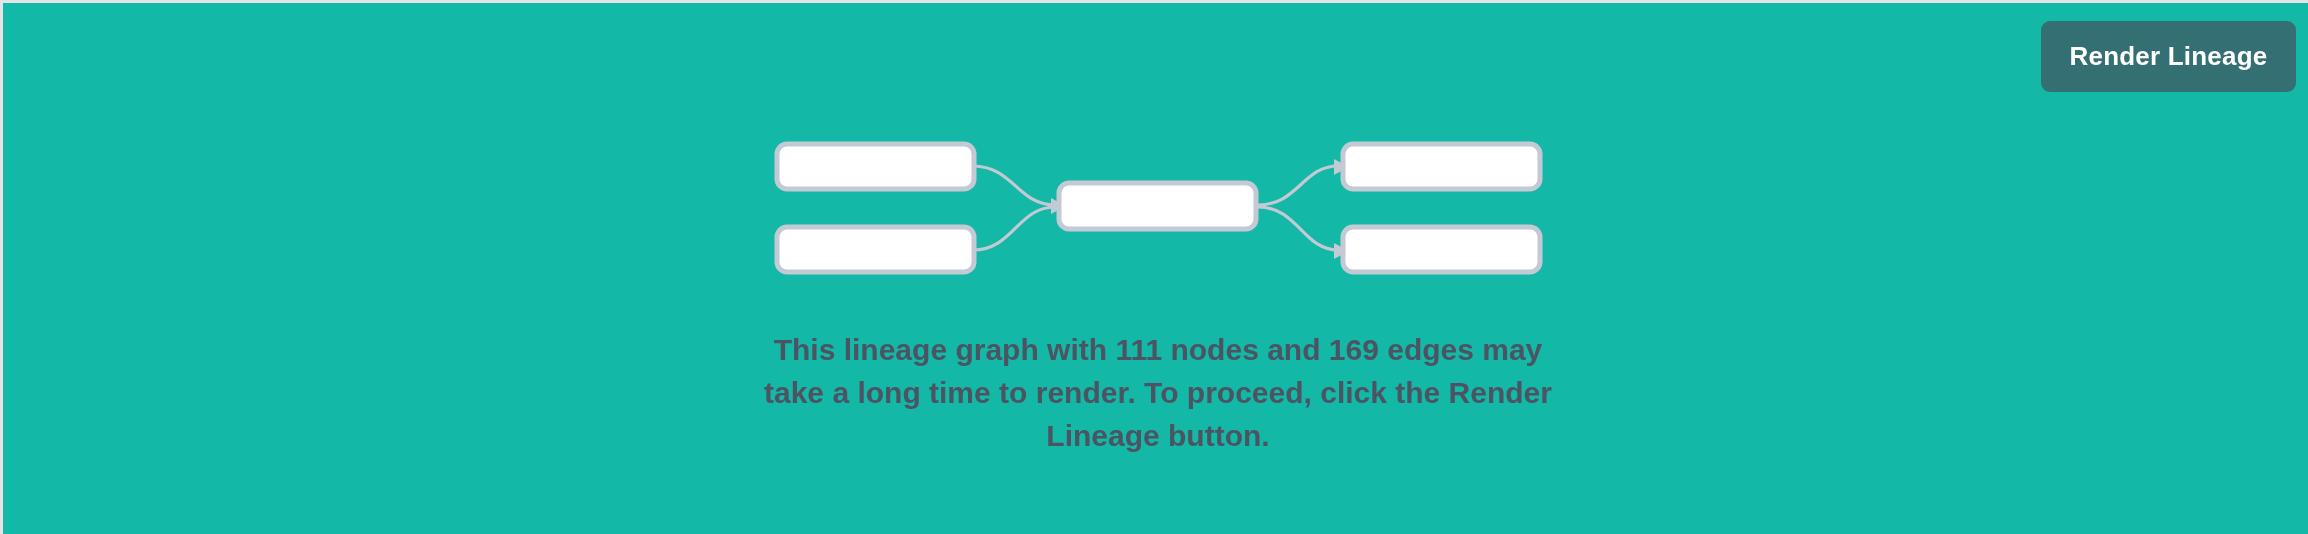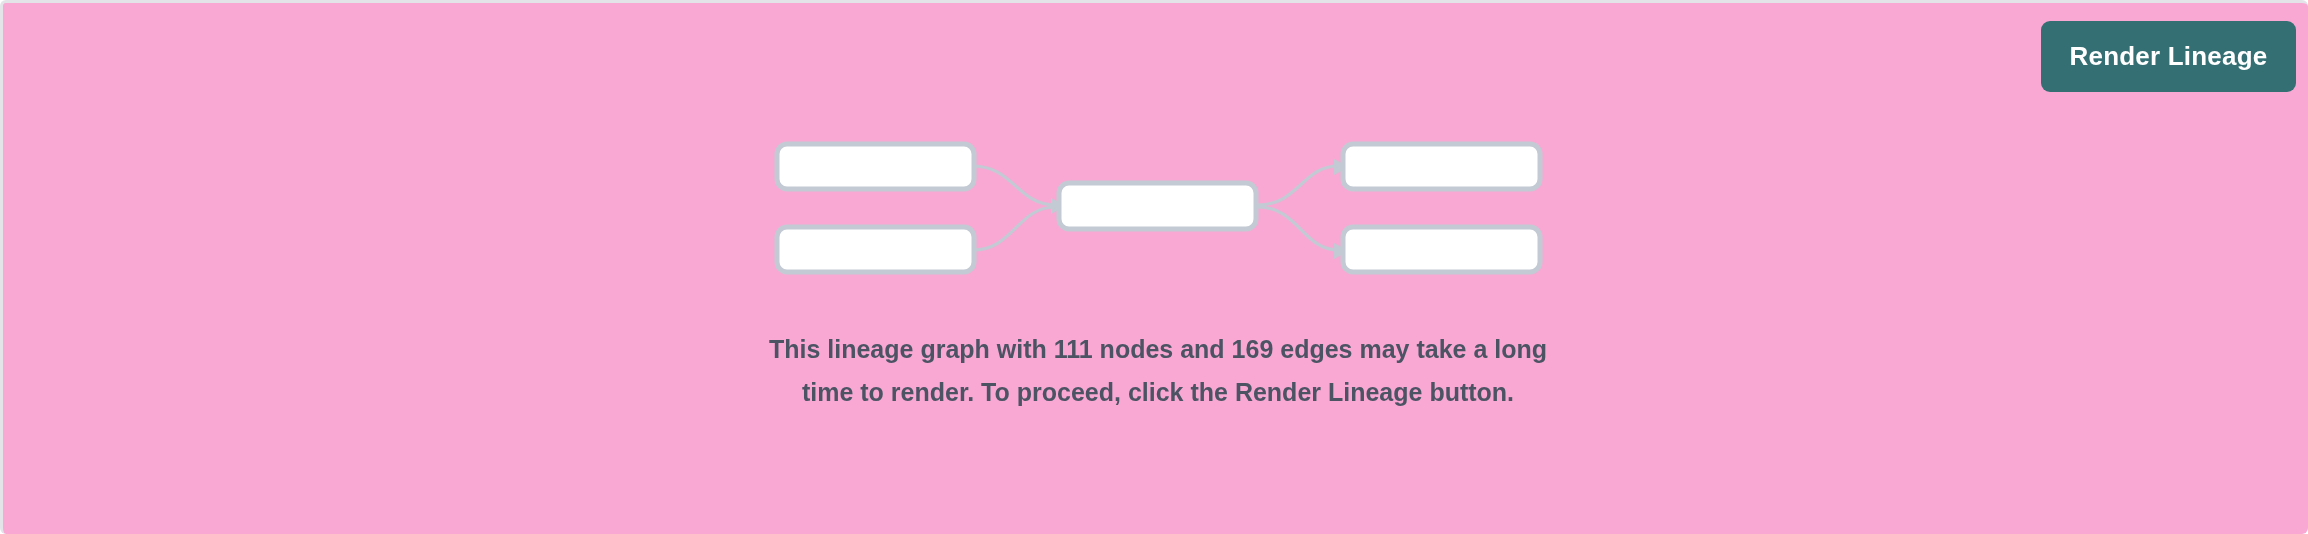--- a/index.html
+++ b/index.html
@@ -9,25 +9,24 @@
     background: #ffffff;
   }
   body {
     font-family: "Liberation Sans", sans-serif;
   }
 
   .app-frame {
     position: relative;
     width: 2308px;
     height: 534px;
-    background: #f9a8d4;
+    background: #14b8a6;
     border-top: 3px solid #e3e4e8;
     border-left: 3px solid #e3e4e8;
     overflow: hidden;
-    border-radius: 6px;
   }
 
   
   .render-lineage-button {
     position: absolute;
     left: 2038px;
     top: 18px;
     width: 255px;
     height: 71px;
     background: #336f73;
@@ -81,21 +80,21 @@
 
   
   .lineage-message {
     position: absolute;
     left: 740px;
     top: 325px;
     width: 830px;
     text-align: center;
     color: #4c5464;
     font-family: "Liberation Sans", sans-serif;
-    font-size: 25px;
+    font-size: 30px;
     font-weight: bold;
     line-height: 43px;
   }
 </style>
 </head>
 <body>
 
 <div class="app-frame">
 
   <button class="render-lineage-button">Render Lineage</button>

